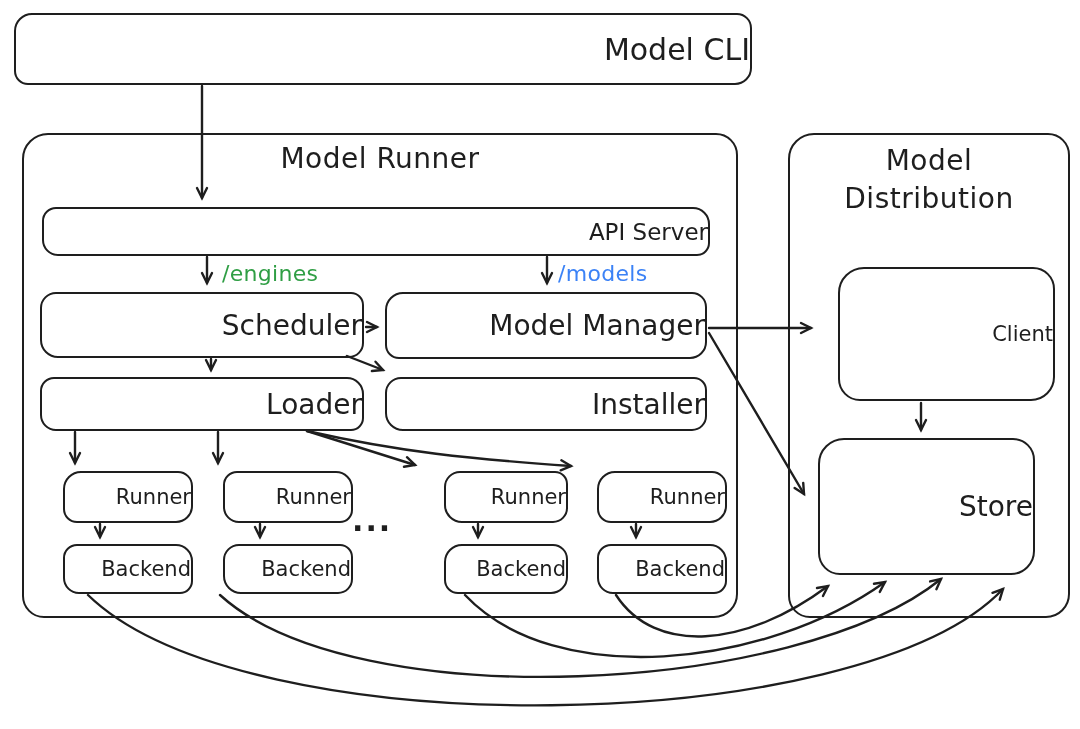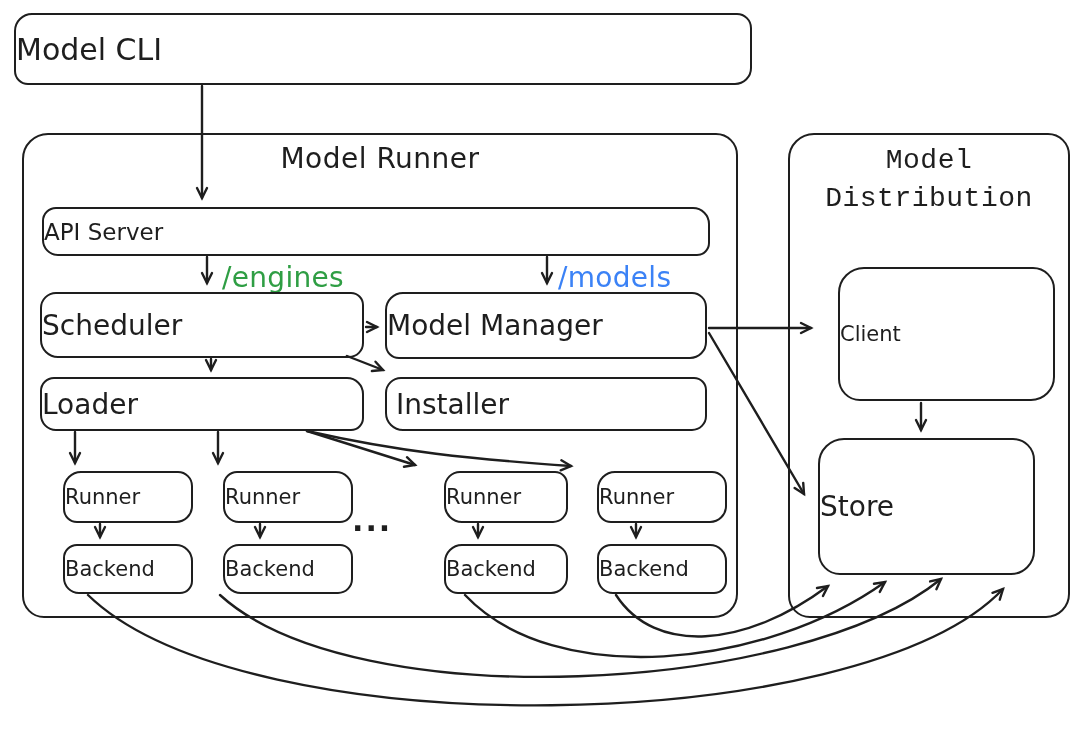--- a/index.html
+++ b/index.html
@@ -2,33 +2,33 @@
 <html><head>
 <meta charset="utf-8">
 <style>
   html,body { margin:0; padding:0; background:#ffffff; }
   .canvas {
     position:relative; width:1080px; height:729px; background:#ffffff;
     font-family:"DejaVu Sans", sans-serif; color:#1e1e1e; overflow:hidden;
   }
   .box {
     position:absolute; border:2.6px solid #1e1e1e; background:#ffffff;
-    display:flex; align-items:center; justify-content:flex-start;
+    display:flex; align-items:center; justify-content:flex-end;
     text-align:center; color:#1e1e1e; box-sizing:border-box;
   }
   .container-box { background:transparent; }
   .r1 { border-radius:18px 15px 17px 14px; }
   .r2 { border-radius:14px 17px 13px 16px; }
   .r3 { border-radius:16px 13px 15px 18px; }
   .big-radius { border-radius:26px 22px 24px 22px; }
   .title {
     position:absolute; text-align:center; font-weight:400; color:#1e1e1e;
     letter-spacing:0.5px;
   }
-  .edge-label { position:absolute; font-size:28px; font-weight:400; letter-spacing:0.3px; }
+  .edge-label { position:absolute; font-size:22px; font-weight:400; letter-spacing:0.3px; }
   .f30 { font-size:30px; }
   .f27 { font-size:28px; line-height:1.35; }
   .f24 { font-size:28px; }
   .f23 { font-size:23px; }
   .f21 { font-size:21px;margin-left:20px; }
   .ellipsis {
     position:absolute; font-size:30px; font-weight:700; letter-spacing:2px; color:#1e1e1e;
   }
   svg.arrows { position:absolute; left:0; top:0; z-index:10; pointer-events:none; }
 </style>
@@ -87,21 +87,21 @@
     <span>Backend</span>
   </div>
   <div class="box r1 f21" style="left:424px; top:544px; width:124px; height:50px;">
     <span>Backend</span>
   </div>
   <div class="box r2 f21" style="left:577px; top:544px; width:130px; height:50px;">
     <span>Backend</span>
   </div>
 
   <div class="box container-box big-radius" style="left:788px; top:133px; width:282px; height:485px;"></div>
-  <div class="title f27" style="left:798px; top:142px; width:262px;font-family:Liberation Mono, monospace;">
+  <div class="title f27" style="left:798px; top:142px; width:262px;">
     <div>Model</div>
     <div>Distribution</div>
   </div>
 
   <div class="box big-radius f21" style="left:818px; top:267px; width:217px; height:134px;">
     <span>Client</span>
   </div>
   <div class="box big-radius f24" style="left:818px; top:438px; width:217px; height:137px;">
     <span>Store</span>
   </div>

